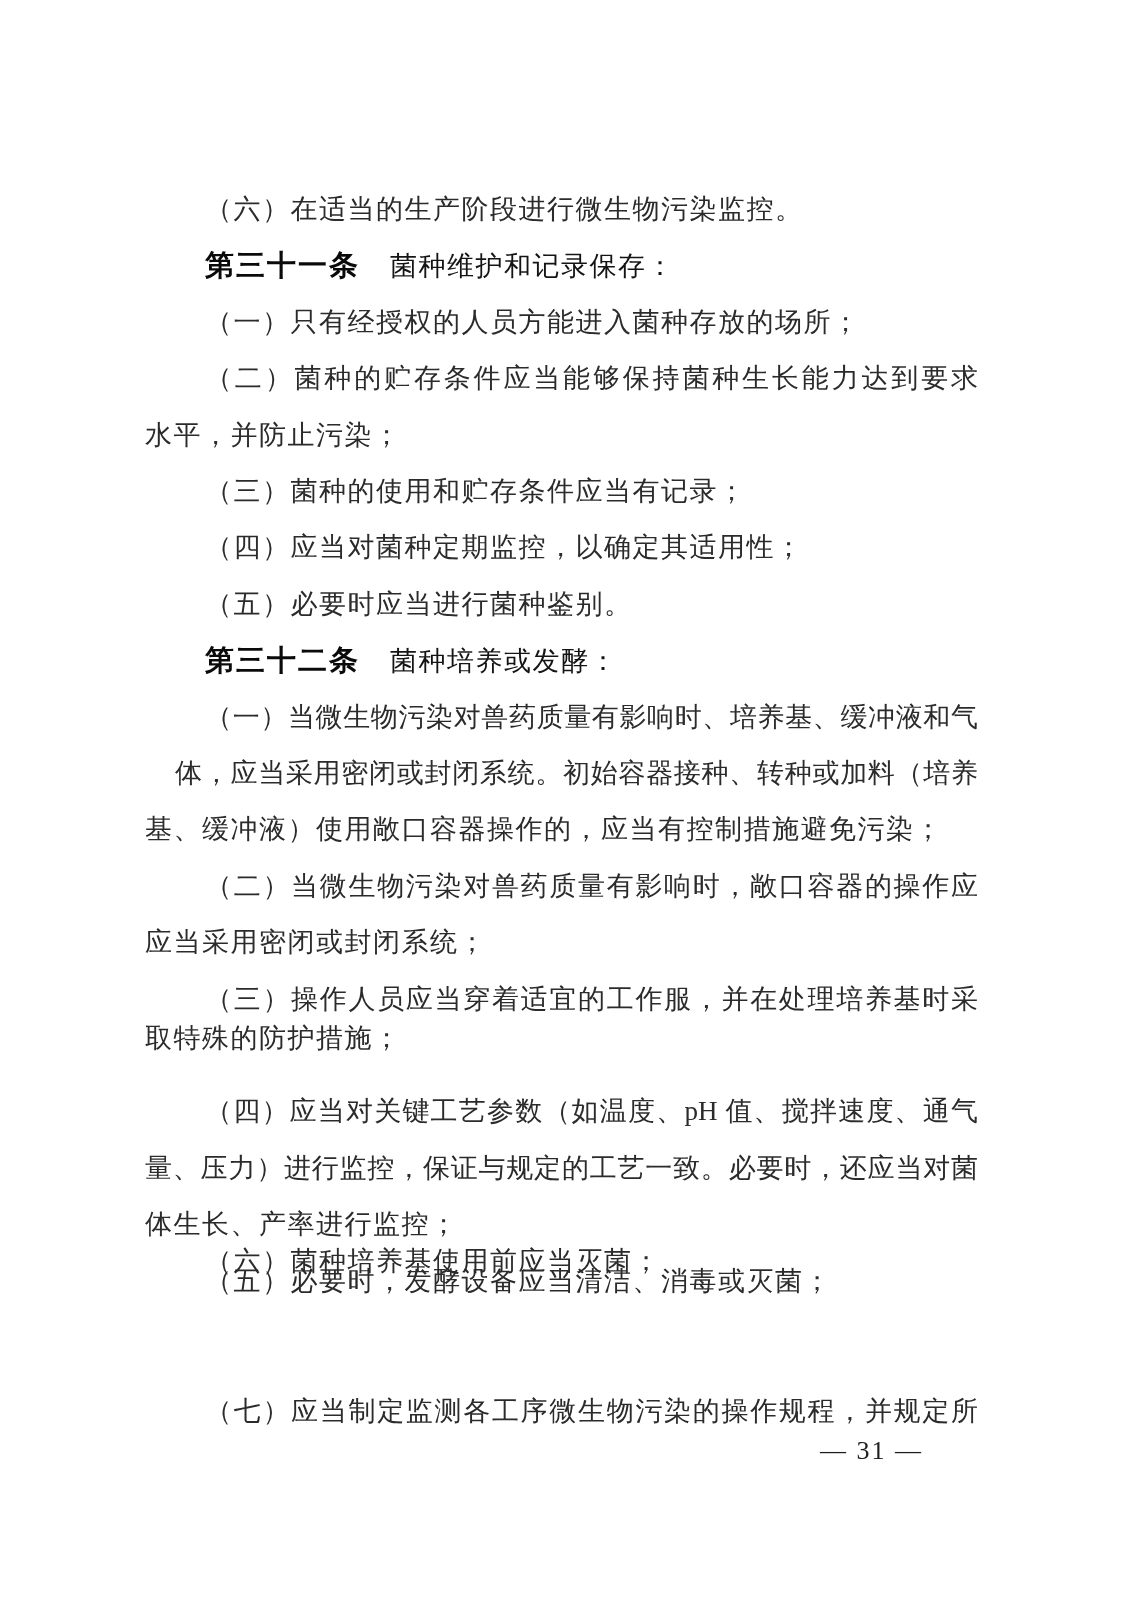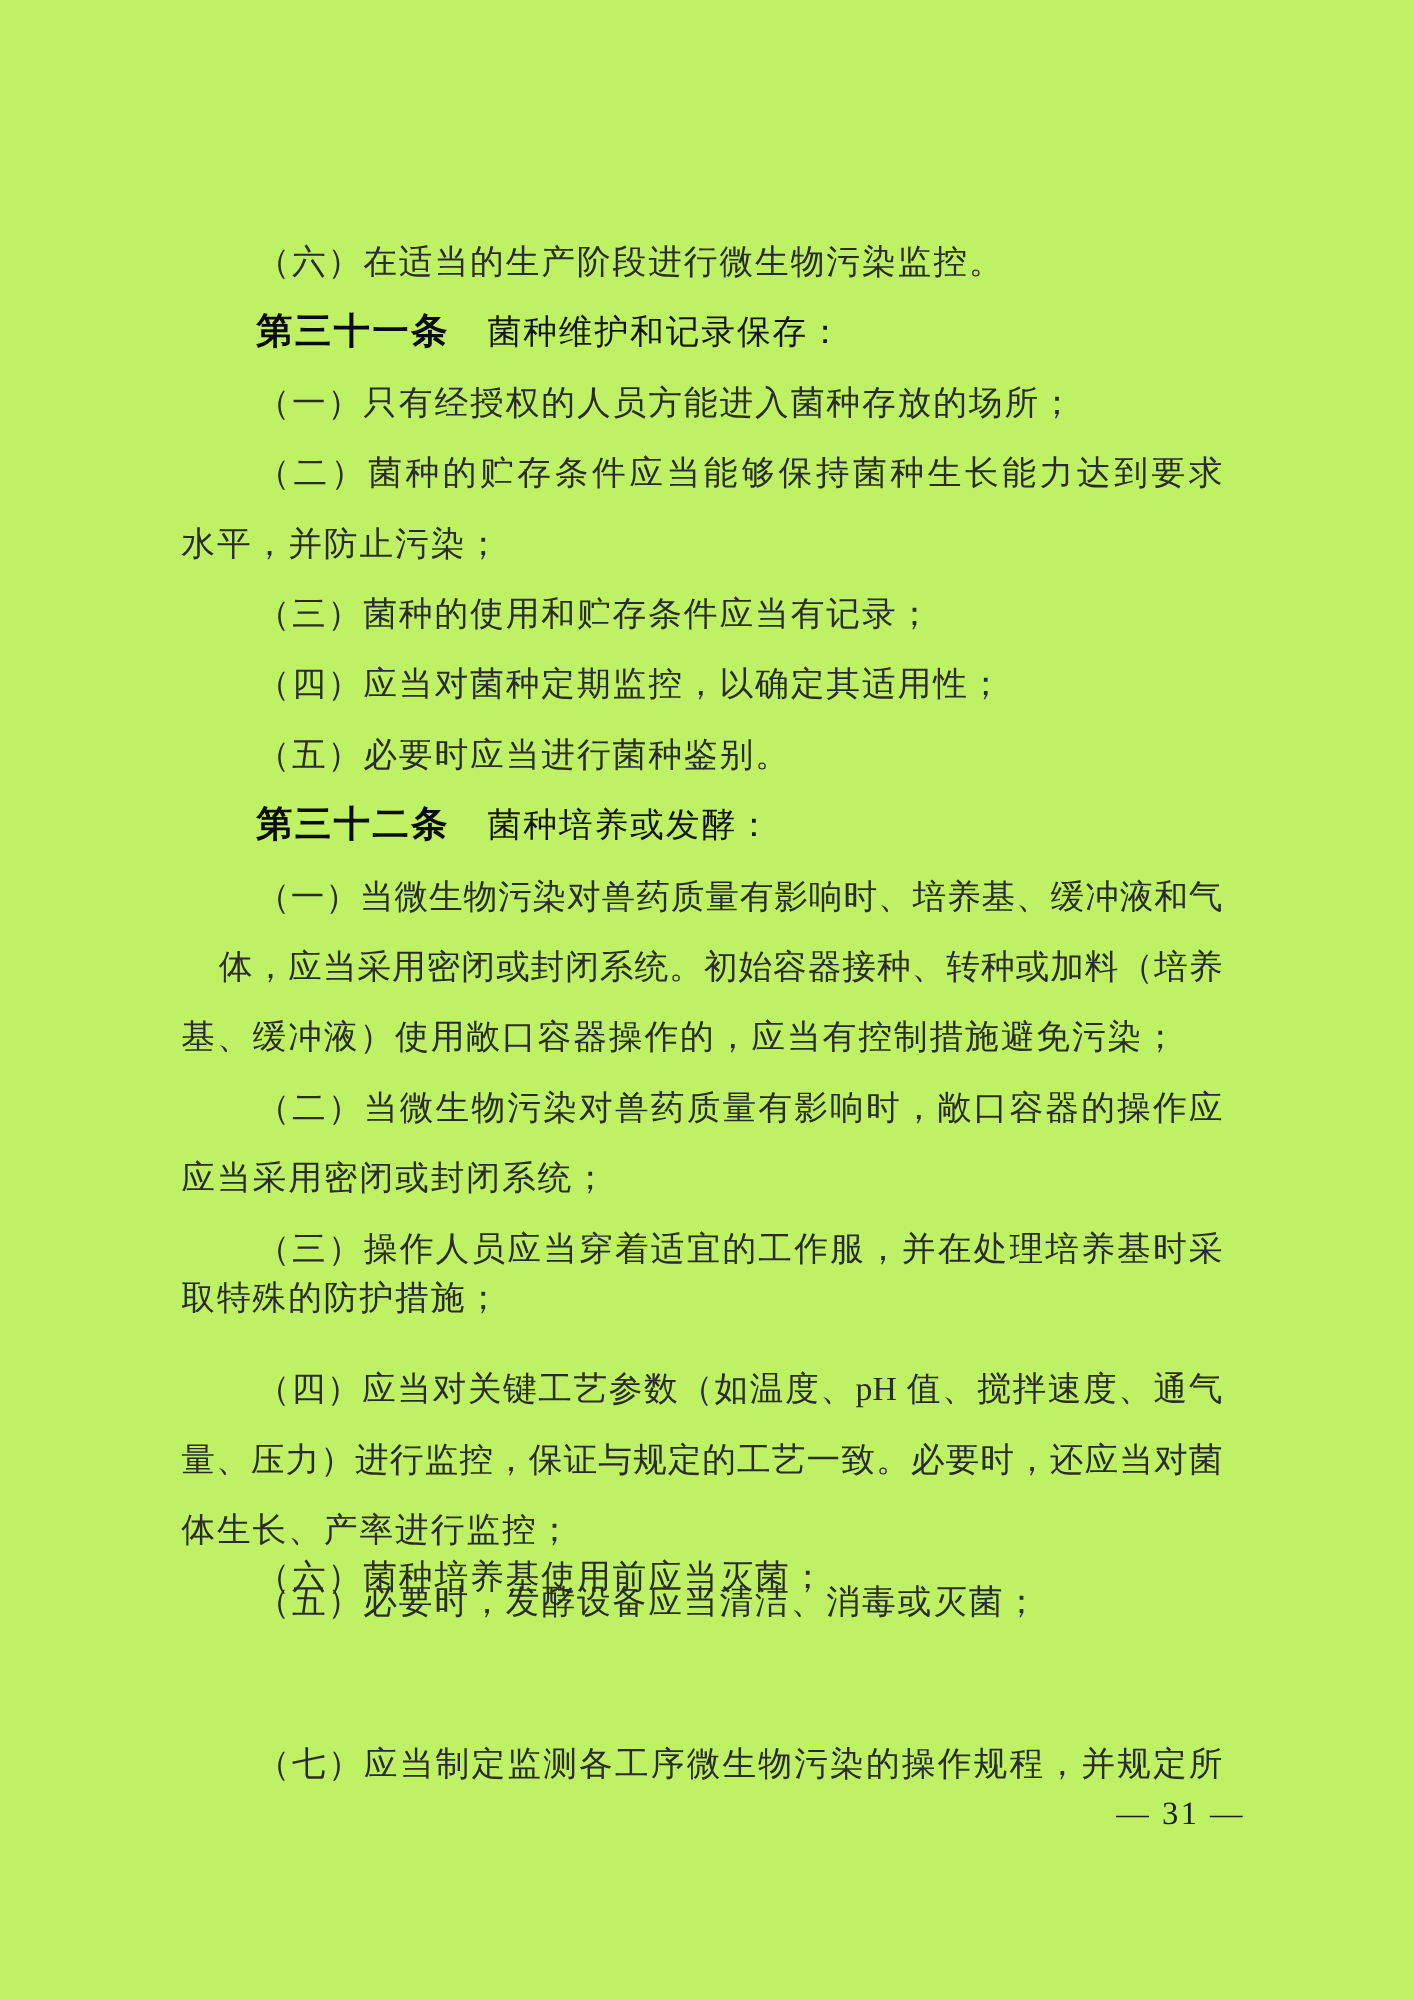--- a/index.html
+++ b/index.html
@@ -5,21 +5,21 @@
   html, body {
     margin: 0;
     padding: 0;
     background: #e8e8e8;
   }
   .page {
     position: relative;
     width: 1131px;
     height: 1600px;
     margin: 0 auto;
-    background: #bef264;
+    background: #ffffff;
     overflow: hidden;
     font-family: "Liberation Serif", "DejaVu Serif", serif;
     color: #2b2b2b;
   }
   .line {
     position: absolute;
     left: 145px;
     height: 40px;
     font-size: 27px;
     line-height: 36px;
@@ -51,21 +51,21 @@
   .line.heading .rest {
     margin-left: 30px;
     font-size: 27px;
     letter-spacing: 1.5px;
   }
   .footer {
     position: absolute;
     top: 1436px;
     left: 820px;
     width: 176px;
-    text-align: right;
+    text-align: left;
     font-size: 26px;
     letter-spacing: 2px;
     color: #1e1e1e;
     white-space: nowrap;
   }
 </style>
 </head>
 <body>
 
 <div class="page">

